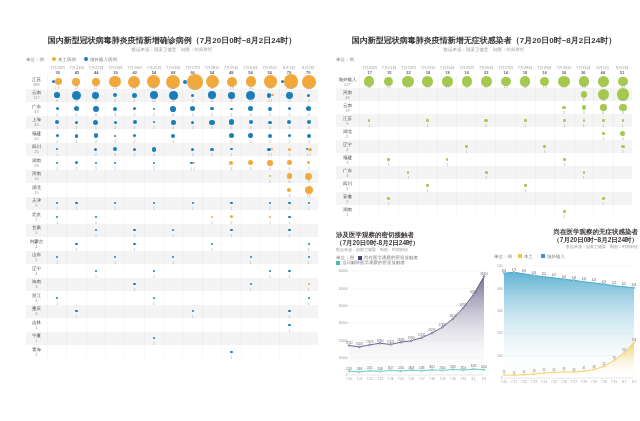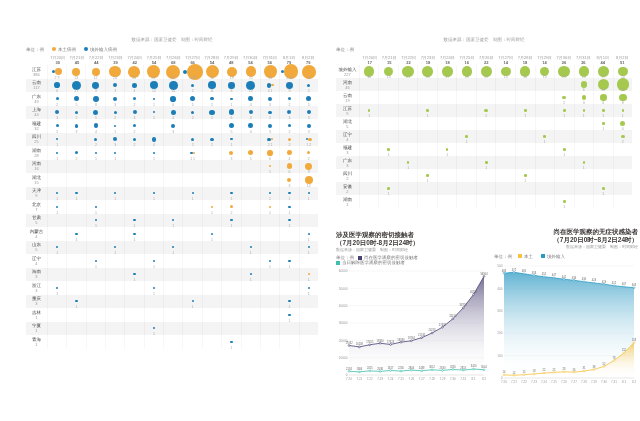--- a/index.html
+++ b/index.html
@@ -24,20 +24,21 @@
   .cellvals{position:absolute;bottom:-1px;left:0;right:0;text-align:center;font-size:3.5px;color:#aaa;line-height:4px;}
   .small-title{font-weight:bold;color:#3a3434;font-size:6.5px;line-height:8px;}
   .small-sub{color:#9a9a9a;font-size:4px;line-height:6px;}
   .right-align{text-align:right;}
   svg text{font-family:"Liberation Sans","DejaVu Sans",sans-serif;}
 </style>
 </head>
 <body>
 
 <div class="panel" style="left:26px;top:36px;width:292px;">
+  <div class="c-title">国内新型冠状病毒肺炎疫情新增确诊病例（7月20日0时~8月2日24时）</div>
   <div class="c-sub">数据来源：国家卫健委　制图：时间财经</div>
   <div class="legend-row">
     <span style="margin-right:8px;">单位：例</span>
     <span class="legend-item">
       <span class="dot" style="background:#F2A93B;"></span>
       <span>本土病例</span>
     </span>
     <span class="legend-item">
       <span class="dot" style="background:#1B7EB8;"></span>
       <span>境外输入病例</span>
@@ -902,20 +903,21 @@
         </div>
         <div class="bc-cell" style="width: 19.2857px;"></div>
         <div class="bc-cell" style="width: 19.2857px;"></div>
         <div class="bc-cell" style="width: 19.2857px;"></div>
         <div class="bc-cell" style="width: 19.2857px;"></div>
       </div>
     </div>
 </div>
 
 <div class="panel" style="left:336px;top:36px;width:296px;">
+  <div class="c-title">国内新型冠状病毒肺炎疫情新增无症状感染者（7月20日0时~8月2日24时）</div>
   <div class="c-sub">数据来源：国家卫健委　制图：时间财经</div>
   <div class="legend-row">
     <span>单位：例</span>
   </div>
   <div id="grid-right">
       <div class="bc-header">
         <div style="width: 24px;"></div>
         <div class="bc-hcell" style="width: 19.4286px;"><span>7月20日</span><b>17</b></div>
         <div class="bc-hcell" style="width: 19.4286px;"><span>7月21日</span><b>15</b></div>
         <div class="bc-hcell" style="width: 19.4286px;"><span>7月22日</span><b>22</b></div>

